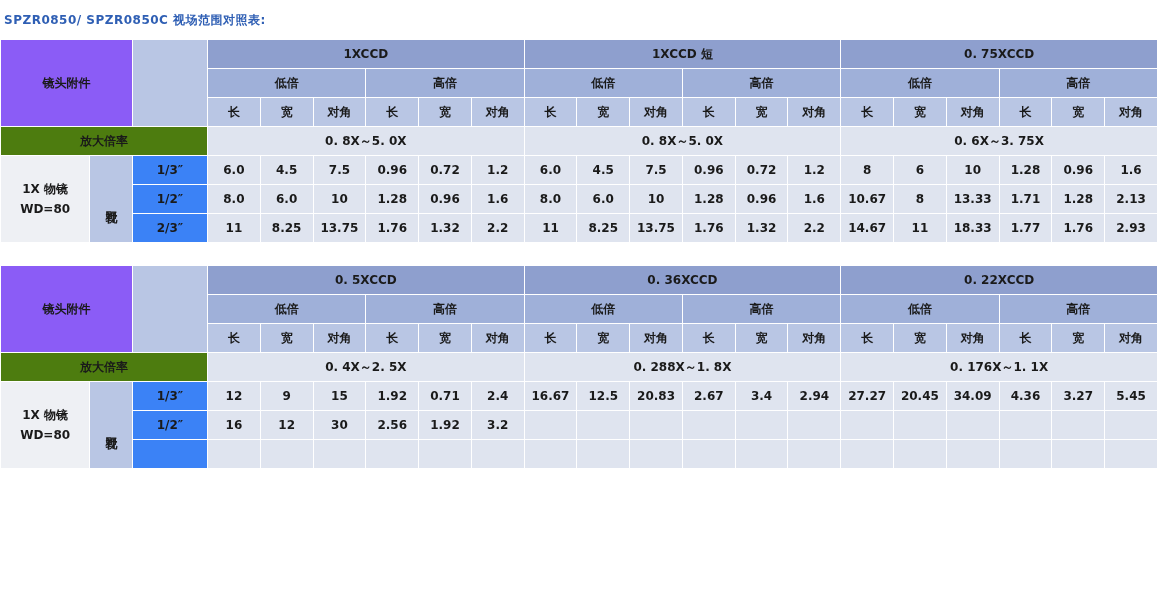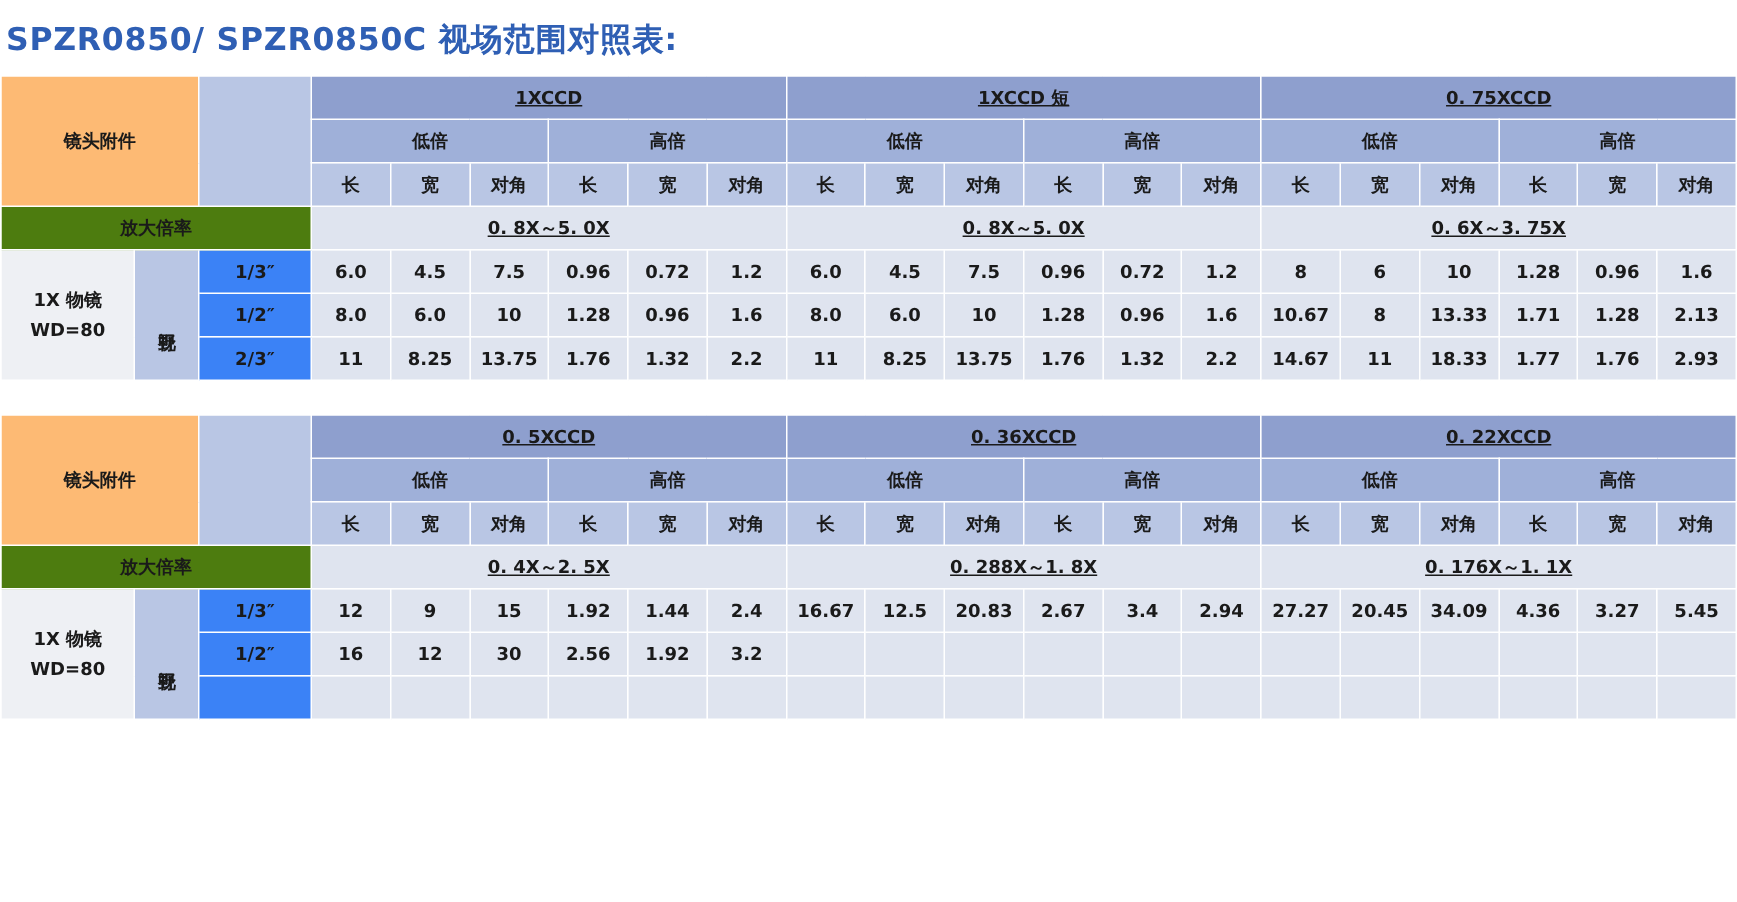--- a/index.html
+++ b/index.html
@@ -12,58 +12,58 @@
     width: 1158px;
     height: 601px;
     overflow: hidden;
   }
   .page {
     width: 1158px;
     position: relative;
   }
   .title {
     color: #2f5fb4;
-    font-size: 21px;
+    font-size: 12px;
     font-weight: bold;
     letter-spacing: 0.5px;
     padding: 12px 0 10px 4px;
   }
   table.fov {
     border-collapse: collapse;
     width: 1158px;
     table-layout: fixed;
   }
   table.fov td, table.fov th {
     border: 1px solid #ffffff;
     text-align: center;
     vertical-align: middle;
     font-size: 12px;
     font-weight: bold;
     color: #1a1a1a;
     padding: 0;
     height: 28px;
   }
   
-  .h-dark   { background: #8e9fce; color: #ffffff; text-decoration: underline; }
+  .h-dark   { background: #8e9fce; color: #ffffff; }
   .h-mid    { background: #9fb0d9; color: #1b1b1b; }
   .h-light  { background: #b9c6e4; color: #1b1b1b; }
-  .h-corner { background: #fdba74; color: #1b1b1b; font-size: 13px; margin-top: 35px; }
+  .h-corner { background: #8b5cf6; color: #1b1b1b; font-size: 13px; margin-top: 35px; }
   .h-blank  { background: #b9c6e4; }
   .row-label-cell { background: #eef0f4; color: #1b1b1b; font-size: 13px; line-height: 1.7; margin-left: 40px; }
   .vert-cell { background: #b9c6e4; color: #1b1b1b; font-size: 13px; }
   .vert-inner {
     writing-mode: vertical-rl;
     text-orientation: upright;
     display: inline-block;
     line-height: 1.05;
     letter-spacing: 1px;
   }
   .sub-label { background: #3b82f6; color: #1b1b1b; font-size: 12px; }
   .mag-label { background: #4d7c0f; color: #1b1b1b; font-size: 13px; }
-  .mag-value { background: #dfe4ef; color: #1b1b1b; font-size: 13px; text-decoration: underline; }
+  .mag-value { background: #dfe4ef; color: #1b1b1b; font-size: 13px; }
   .data { background: #dfe4ef; color: #1b1b1b; font-size: 11.5px; }
   .data.empty { background: #dfe4ef; }
   .gap { height: 22px; }
 </style>
 </head>
 <body>
 
 <div class="page">
 
   <div class="title">SPZR0850/ SPZR0850C 视场范围对照表:</div>
@@ -251,21 +251,21 @@
           <span>WD=80</span>
         </td>
         <td class="vert-cell" rowspan="3">
           <span class="vert-inner">视野</span>
         </td>
         <td class="sub-label">1/3″</td>
         <td class="data">12</td>
         <td class="data">9</td>
         <td class="data">15</td>
         <td class="data">1.92</td>
-        <td class="data">1.44</td>
+        <td class="data">0.71</td>
         <td class="data">2.4</td>
         <td class="data">16.67</td>
         <td class="data">12.5</td>
         <td class="data">20.83</td>
         <td class="data">2.67</td>
         <td class="data">3.4</td>
         <td class="data">2.94</td>
         <td class="data">27.27</td>
         <td class="data">20.45</td>
         <td class="data">34.09</td>

